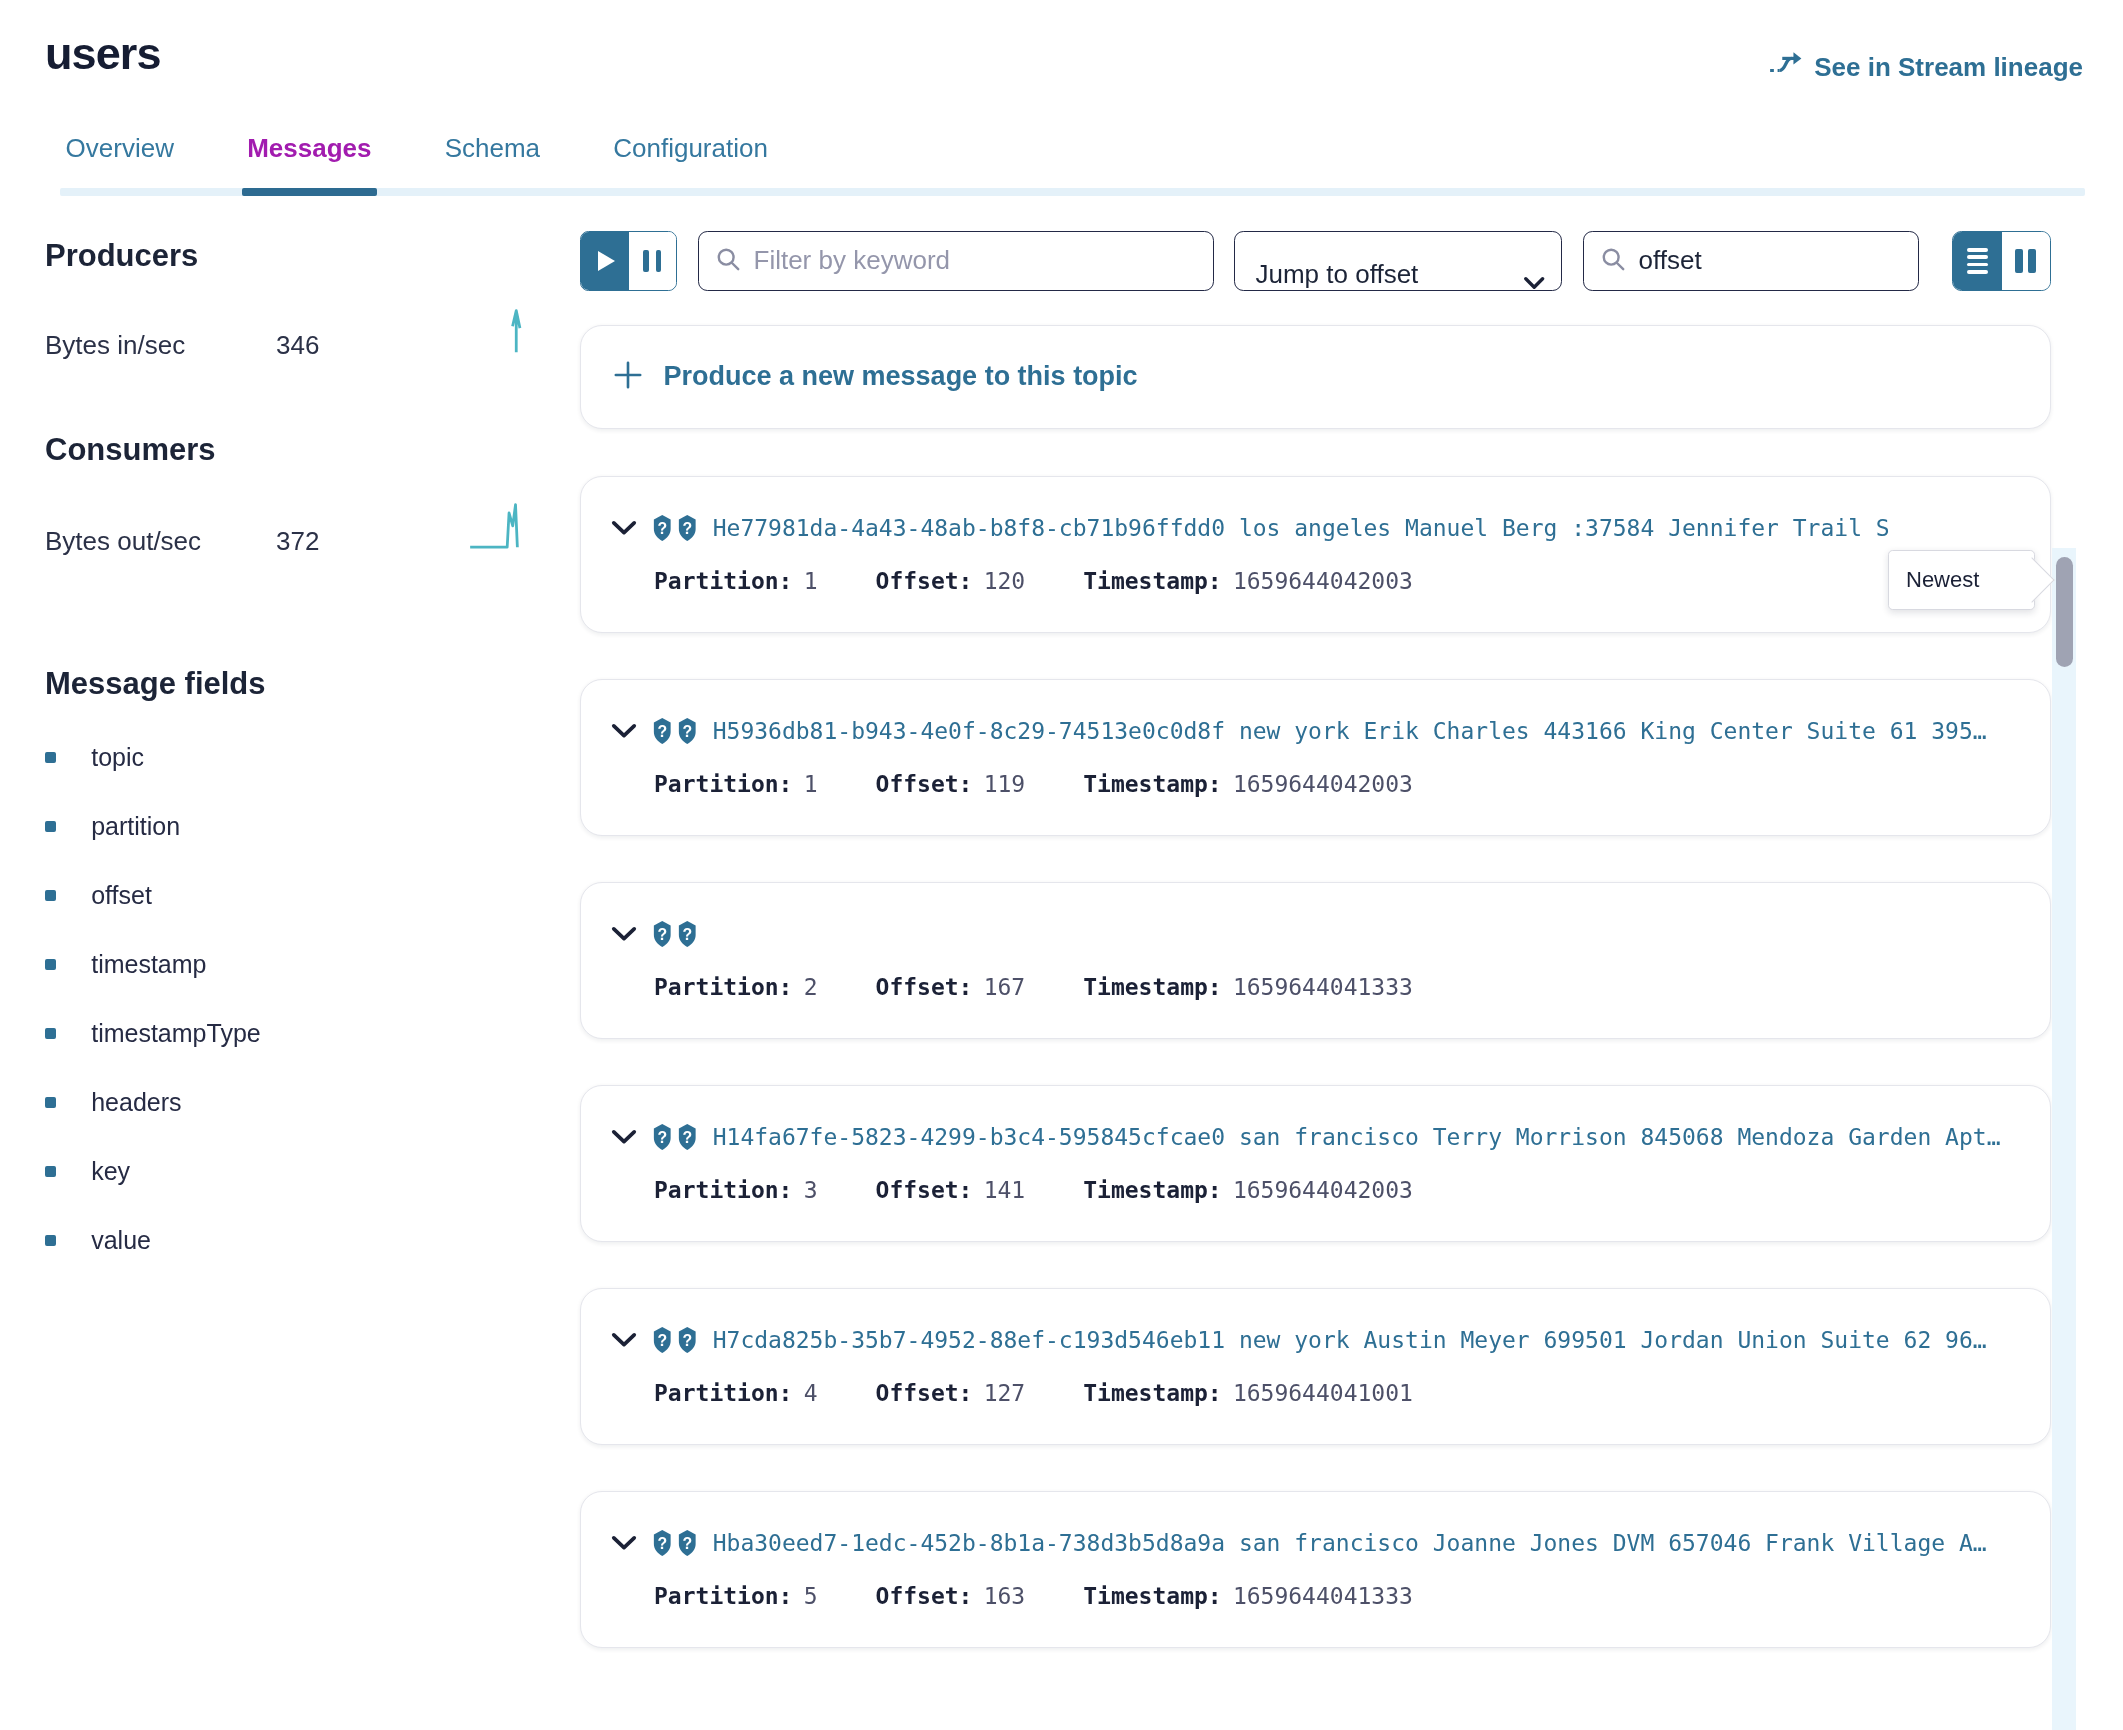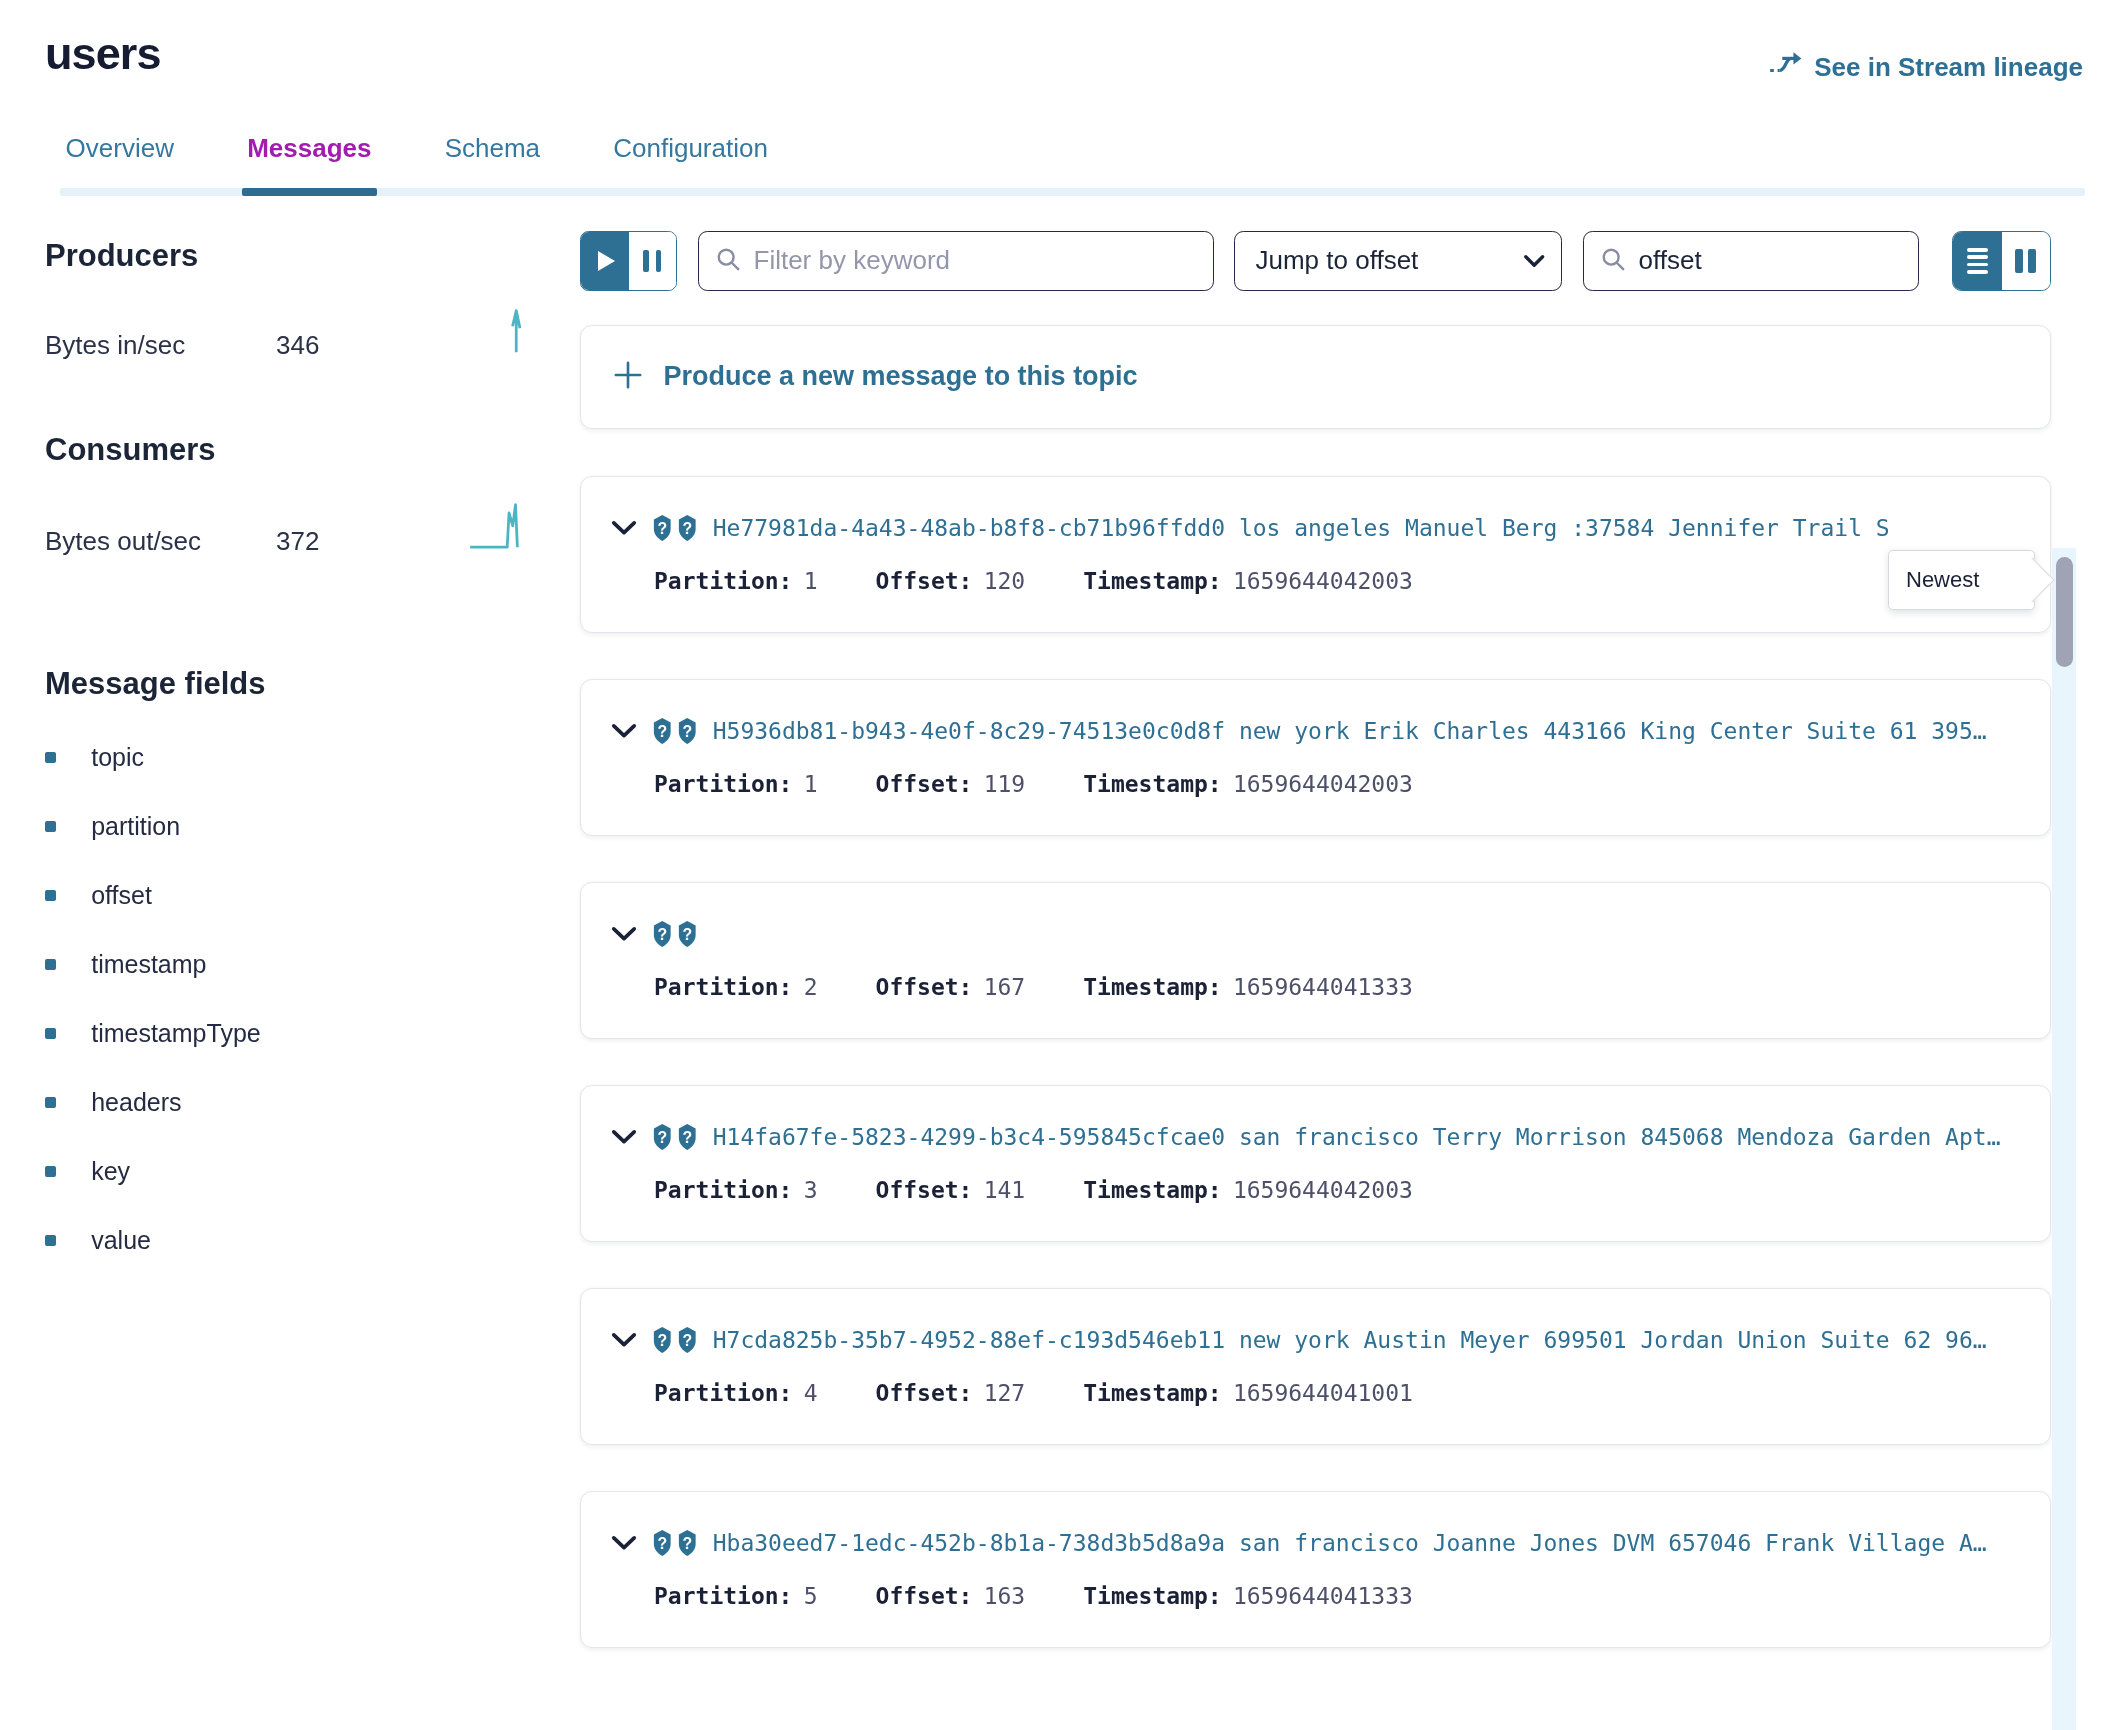--- a/index.html
+++ b/index.html
@@ -48,39 +48,39 @@
   .play-tri{ width:0; height:0; border-left:17.7px solid #fff;
              border-top:10.3px solid transparent; border-bottom:10.3px solid transparent; margin-left:3.7px;}
   .pause-bars{ display:flex; gap:6.5px; }
   .pause-bars i{ width:5.6px; height:22.4px; background:#2e6f94; border-radius:1.9px; }
   .input-box{ display:flex; align-items:center; gap:13px; height:60px;
               border:1.9px solid #232946; border-radius:9.3px; background:#fff; padding:0 17px; }
   .filter-box{ width:516px; }
   .filter-box input{ border:none; outline:none; flex:1; font-size:26px;
                      font-family:"Liberation Sans",sans-serif; color:#1c2437; background:transparent;}
   .filter-box input::placeholder{ color:#9496ab; }
-  .jump-select{ display:flex; align-items:center; width:328px; height:60px;
+  .jump-select{ display:flex; align-items:flex-end; width:328px; height:60px;
                 border:1.9px solid #232946; border-radius:9.3px; background:#fff; cursor:pointer; }
   .jump-label{ flex:1; display:flex; align-items:center; padding-left:20.5px; font-size:26px; color:#1c2437; }
   .jump-div{ width:1.9px; background:#232946; }
   .jump-caret{ width:54px; display:flex; align-items:center; justify-content:center; }
   .offset-box{ width:336px; }
   .offset-box input{ border:none; outline:none; flex:1; font-size:26px;
                      font-family:"Liberation Sans",sans-serif; color:#1c2437; background:transparent;}
   .view-toggle{ margin-left:auto; display:flex; width:99px; height:60px;
                 border:1.9px solid #2e6f94; border-radius:9.3px; overflow:hidden; flex:none;}
   .vt-btn{ flex:1; display:flex; align-items:center; justify-content:center; cursor:pointer; }
   .vt-list{ background:#2e6f94; }
   .vt-cols{ background:#fff; }
   .list-glyph{ display:flex; flex-direction:column; gap:3.7px; }
   .list-glyph i{ width:20.5px; height:3.7px; background:#fff; border-radius:1.9px; }
   .cols-glyph{ display:flex; gap:4.7px; }
   .cols-glyph i{ width:8.4px; height:24px; background:#2e6f94; border-radius:1.9px; }
   
-  .card{ background:#fff; border:1.9px solid #e5e6ec; border-radius:12px;
+  .card{ background:#fff; border:1.9px solid #e5e6ec; border-radius:22px;
          box-shadow:0 1.9px 4.7px rgba(20,24,48,.07); }
   .produce-card{ margin-top:34px; height:104px; display:flex; align-items:center;
                  padding:0 32px; gap:20.5px; cursor:pointer; }
   .produce-label{ font-size:27px; font-weight:700; color:#2e6f94; }
   
   .messages{ margin-top:47px; }
   .msg-card{ height:157px; margin-bottom:46px; padding:37px 28px 0 30px; cursor:pointer; }
   .msg-line1{ display:flex; align-items:center; gap:15px; }
   .badges{ display:flex; gap:4.7px; flex:none; }
   .msg-preview{ flex:1; font-family:"DejaVu Sans Mono",monospace; font-size:23px;

